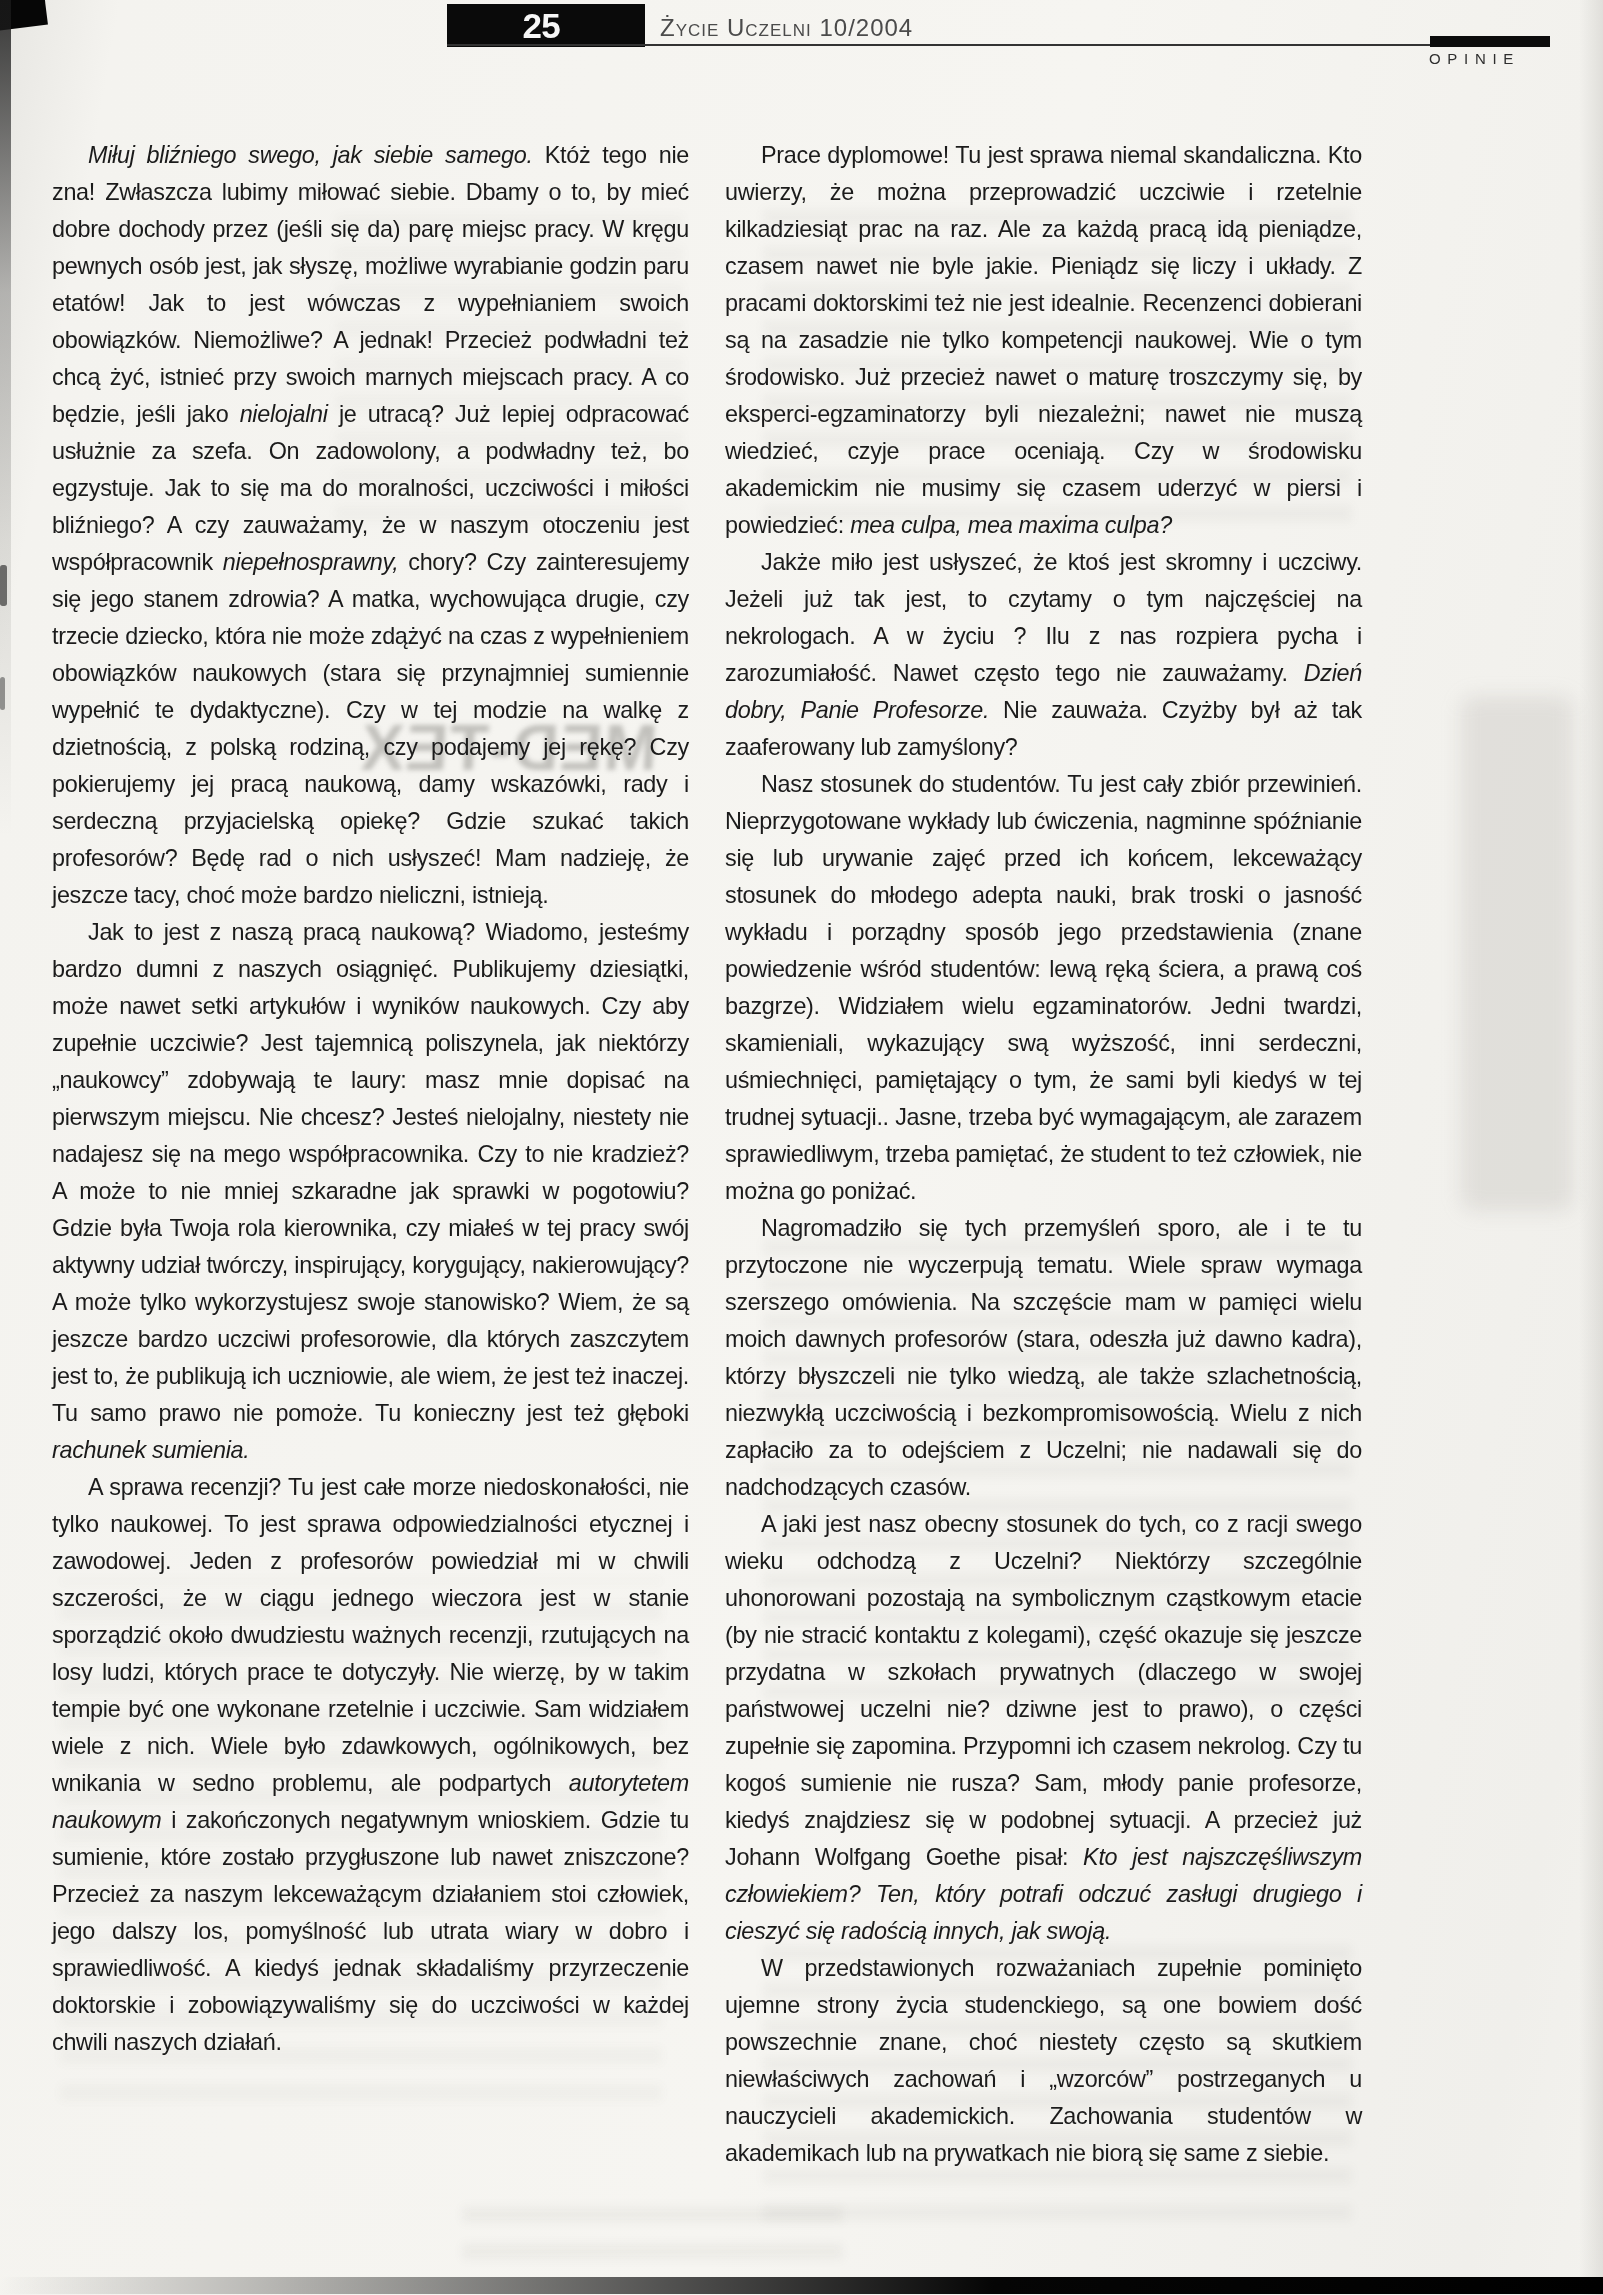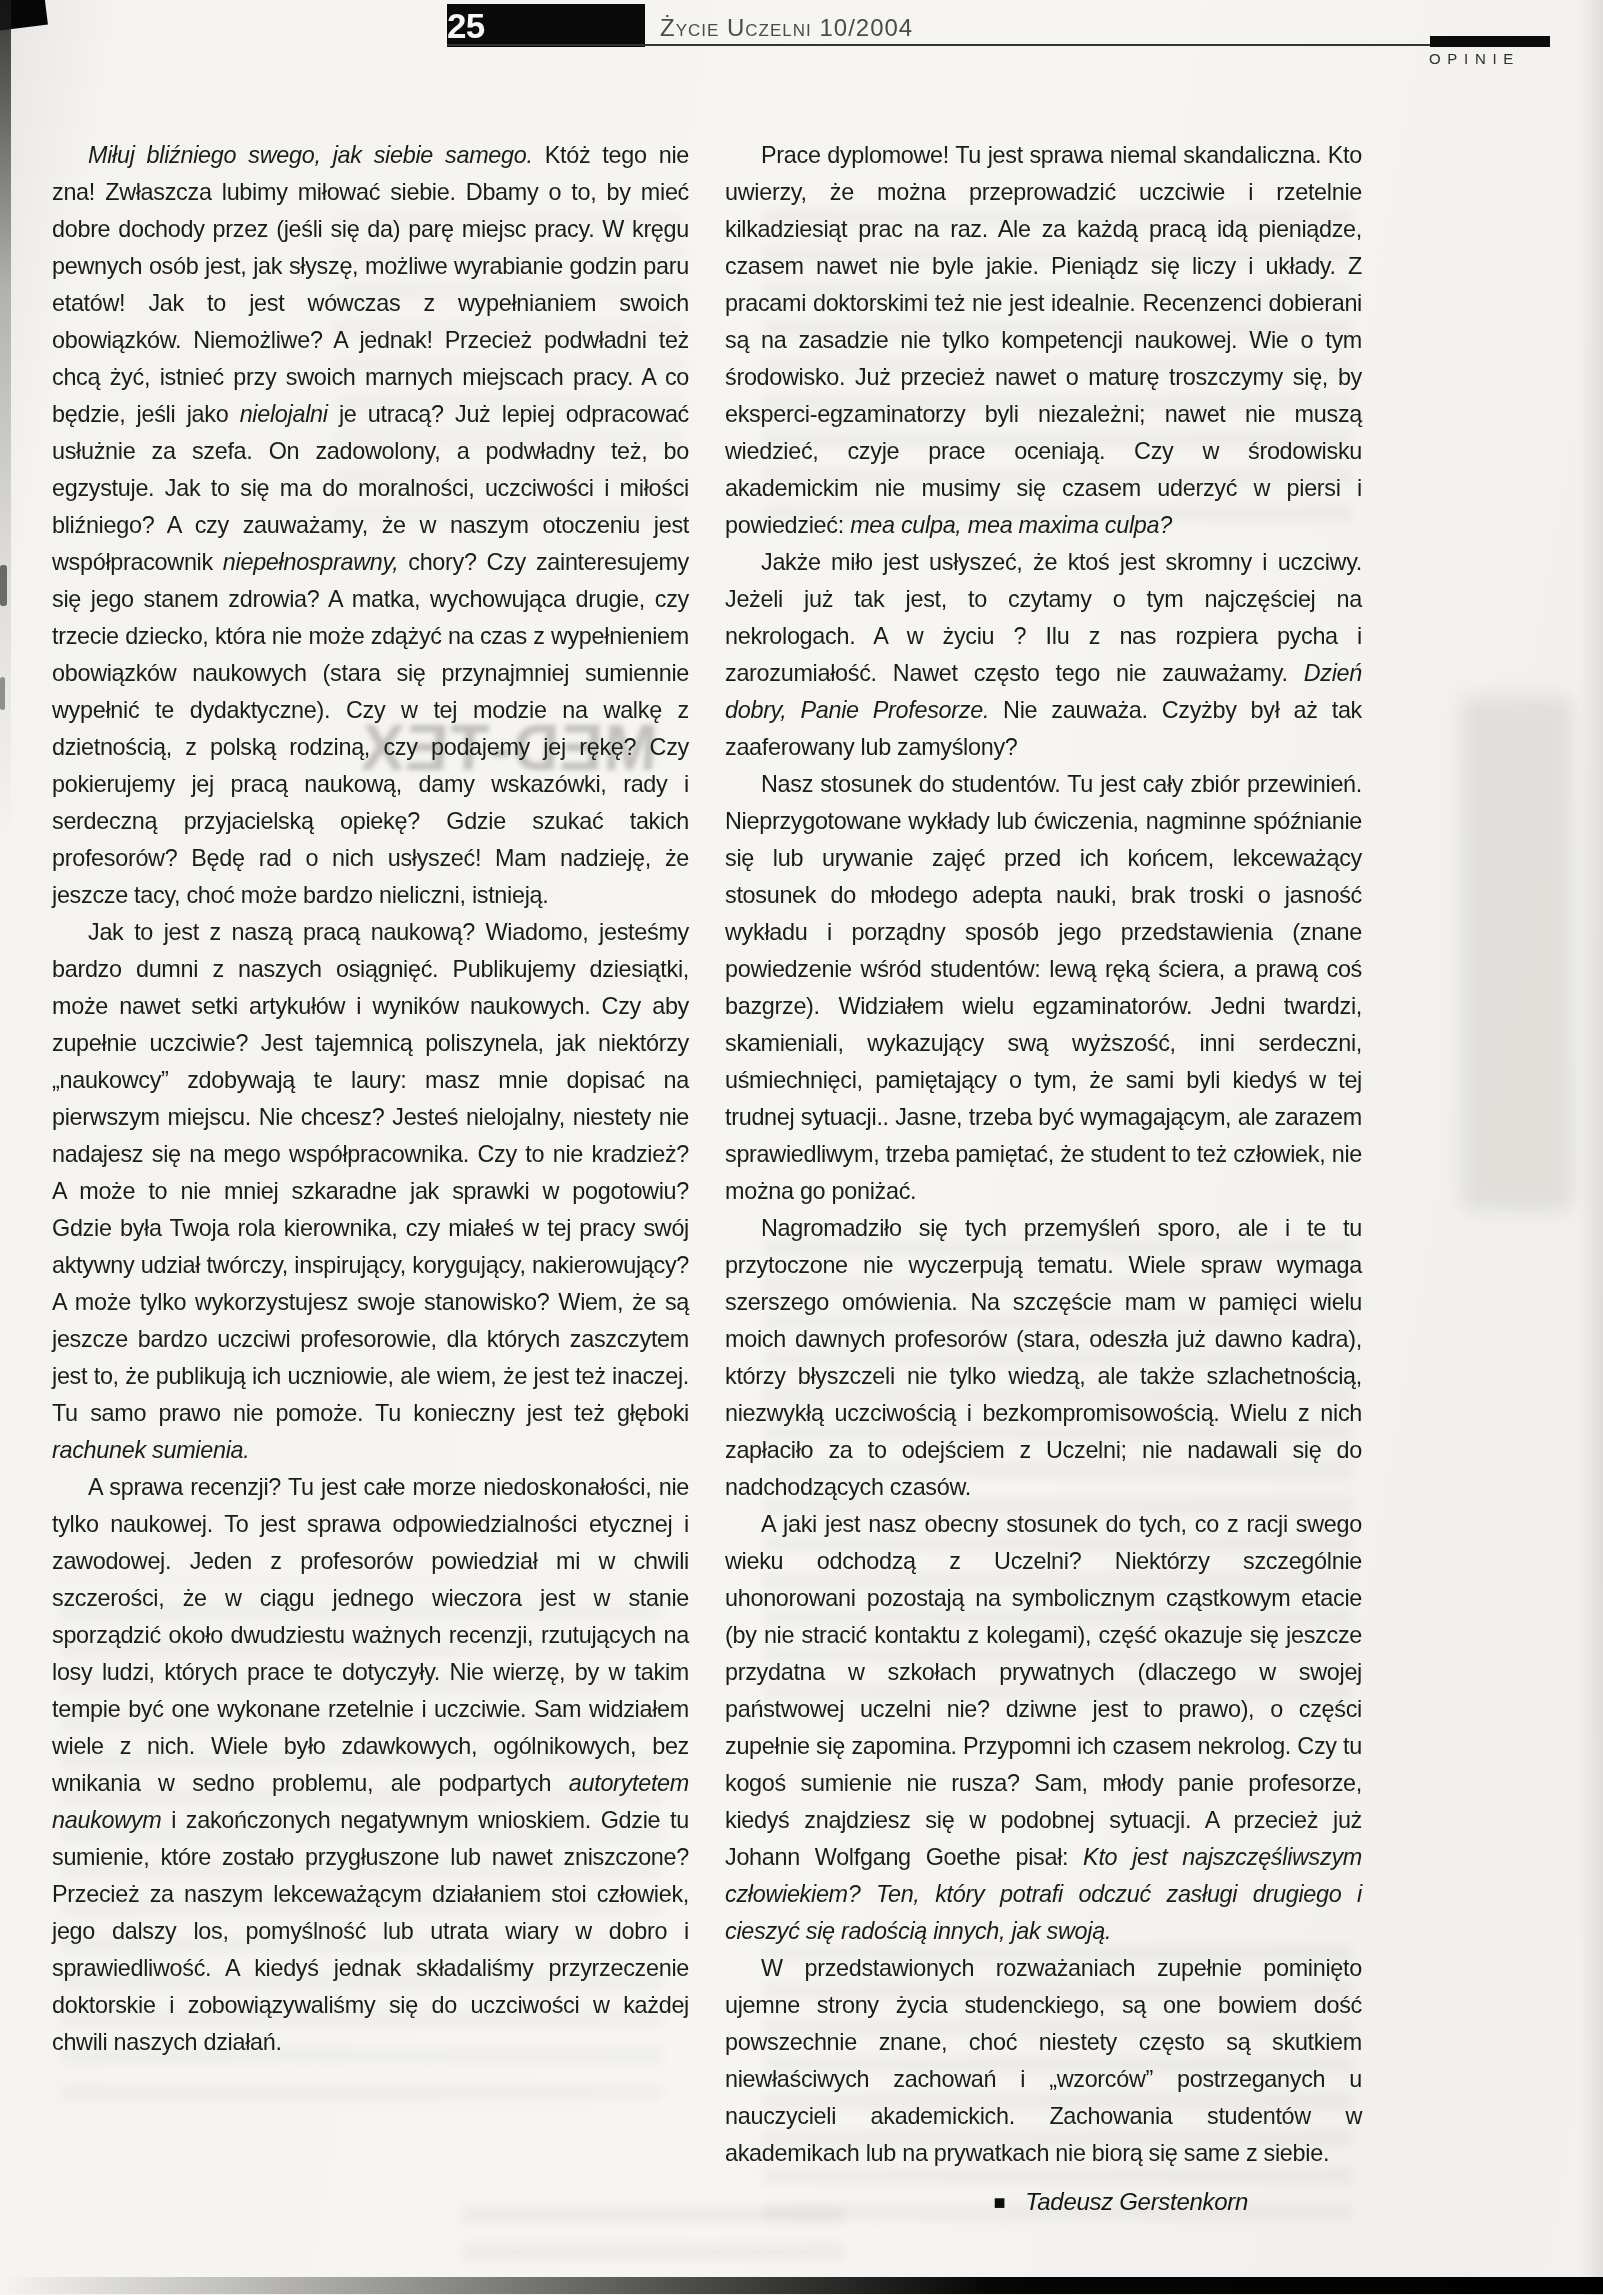--- a/index.html
+++ b/index.html
@@ -10,21 +10,21 @@
   }
   .page{
     position:absolute;inset:0;
     background:linear-gradient(100deg,#e7e6e2 0%,#f4f3ef 6%,#f6f5f1 55%,#f0efeb 93%,#f3f2ee 100%);
   }
   
   .badge{
     position:absolute;left:447px;top:4px;width:198px;height:43px;
     background:#0a0a0a;color:#f6f6f6;
     font-size:35px;font-weight:bold;letter-spacing:-0.7px;
-    line-height:43px;text-align:left;padding-right:9.4px;box-sizing:border-box;
+    line-height:43px;text-align:center;padding-right:9.4px;box-sizing:border-box;
   }
   .journal{
     position:absolute;left:660px;top:10.7px;height:33px;line-height:33px;
     font-size:24px;color:#4b4b4b;letter-spacing:1px;
     font-variant:small-caps;white-space:nowrap;
   }
   .rule{
     position:absolute;left:447px;top:44px;width:983px;height:2px;background:#333;
   }
   .section-bar{
@@ -124,24 +124,20 @@
       </div>
     <div class="col" id="col-right">
       <div>
           <p class="para indent"><span>Prace dyplomowe! Tu jest sprawa niemal skandaliczna. Kto uwierzy, że można przeprowadzić uczciwie i rzetelnie kilkadziesiąt prac na raz. Ale za każdą pracą idą pieniądze, czasem nawet nie byle jakie. Pieniądz się liczy i układy. Z pracami doktorskimi też nie jest idealnie. Recenzenci dobierani są na zasadzie nie tylko kompetencji naukowej. Wie o tym środowisko. Już przecież nawet o maturę troszczymy się, by eksperci-egzaminatorzy byli niezależni; nawet nie muszą wiedzieć, czyje prace oceniają. Czy w środowisku akademickim nie musimy się czasem uderzyć w piersi i powiedzieć: </span><em>mea culpa, mea maxima culpa?</em></p>
           <p class="para indent"><span>Jakże miło jest usłyszeć, że ktoś jest skromny i uczciwy. Jeżeli już tak jest, to czytamy o tym najczęściej na nekrologach. A w życiu ? Ilu z nas rozpiera pycha i zarozumiałość. Nawet często tego nie zauważamy. </span><em>Dzień dobry, Panie Profesorze.</em><span> Nie zauważa. Czyżby był aż tak zaaferowany lub zamyślony?</span></p>
           <p class="para indent"><span>Nasz stosunek do studentów. Tu jest cały zbiór przewinień. Nieprzygotowane wykłady lub ćwiczenia, nagminne spóźnianie się lub urywanie zajęć przed ich końcem, lekceważący stosunek do młodego adepta nauki, brak troski o jasność wykładu i porządny sposób jego przedstawienia (znane powiedzenie wśród studentów: lewą ręką ściera, a prawą coś bazgrze). Widziałem wielu egzaminatorów. Jedni twardzi, skamieniali, wykazujący swą wyższość, inni serdeczni, uśmiechnięci, pamiętający o tym, że sami byli kiedyś w tej trudnej sytuacji.. Jasne, trzeba być wymagającym, ale zarazem sprawiedliwym, trzeba pamiętać, że student to też człowiek, nie można go poniżać.</span></p>
           <p class="para indent"><span>Nagromadziło się tych przemyśleń sporo, ale i te tu przytoczone nie wyczerpują tematu. Wiele spraw wymaga szerszego omówienia. Na szczęście mam w pamięci wielu moich dawnych profesorów (stara, odeszła już dawno kadra), którzy błyszczeli nie tylko wiedzą, ale także szlachetnością, niezwykłą uczciwością i bezkompromisowością. Wielu z nich zapłaciło za to odejściem z Uczelni; nie nadawali się do nadchodzących czasów.</span></p>
           <p class="para indent"><span>A jaki jest nasz obecny stosunek do tych, co z racji swego wieku odchodzą z Uczelni? Niektórzy szczególnie uhonorowani pozostają na symbolicznym cząstkowym etacie (by nie stracić kontaktu z kolegami), część okazuje się jeszcze przydatna w szkołach prywatnych (dlaczego w swojej państwowej uczelni nie? dziwne jest to prawo), o części zupełnie się zapomina. Przypomni ich czasem nekrolog. Czy tu kogoś sumienie nie rusza? Sam, młody panie profesorze, kiedyś znajdziesz się w podobnej sytuacji. A przecież już Johann Wolfgang Goethe pisał: </span><em>Kto jest najszczęśliwszym człowiekiem? Ten, który potrafi odczuć zasługi drugiego i cieszyć się radością innych, jak swoją.</em></p>
           <p class="para indent"><span>W przedstawionych rozważaniach zupełnie pominięto ujemne strony życia studenckiego, są one bowiem dość powszechnie znane, choć niestety często są skutkiem niewłaściwych zachowań i „wzorców” postrzeganych u nauczycieli akademickich. Zachowania studentów w akademikach lub na prywatkach nie biorą się same z siebie.</span></p>
         </div>
-      <div class="signature">
-        <span class="sig-square">■</span>
-        <span class="sig-name">Tadeusz Gerstenkorn</span>
-      </div>
     </div>
   </main>
 
   <div class="artifact corner-wedge"></div>
   <div class="artifact left-band"></div>
   <div class="artifact left-mark-1"></div>
   <div class="artifact left-mark-2"></div>
   <div class="artifact right-edge"></div>
   <div class="artifact bottom-bar"></div>
 

